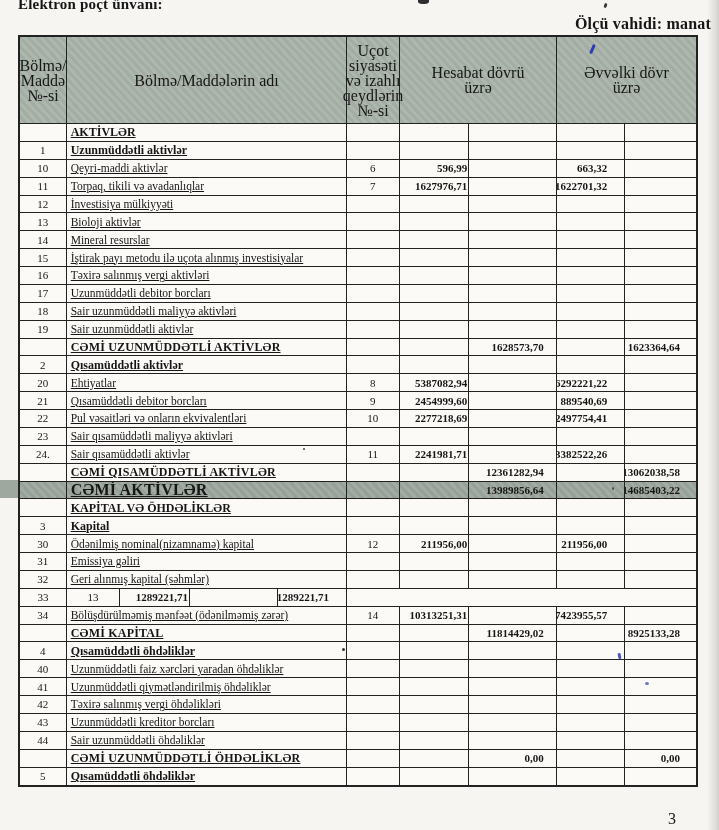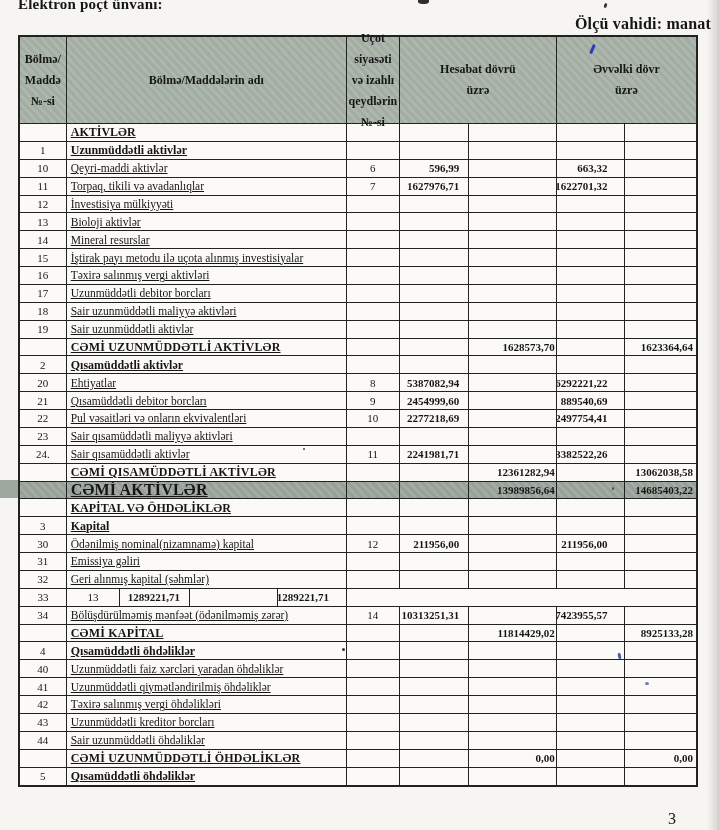--- a/index.html
+++ b/index.html
@@ -37,21 +37,21 @@
     background:#fbfaf7;
   }
   .thead{
     display:flex;height:87px;
     background:var(--headbg);
     border-bottom:1px solid var(--border);
     background-image:repeating-linear-gradient(47deg, rgba(255,255,255,0.06) 0 3px, rgba(40,60,45,0.05) 3px 6px);
   }
   .th{
     display:flex;align-items:center;justify-content:center;text-align:center;
-    font-weight:bold;font-size:12px;line-height:21px;
+    font-weight:normal;font-size:16px;line-height:15px;
     white-space:pre-line;
     border-right:1px solid var(--border);
     padding:2px;
   }
   .th:last-child{border-right:none;}
   .th-no{width:47px;}
   .th-name{width:282px;}
   .th-note{width:53px;}
   .th-cur{width:158px;}
   .th-prev{width:140px;}
@@ -61,24 +61,24 @@
   .c{
     display:flex;align-items:center;
     border-right:1px solid var(--border);
     font-size:11.5px;line-height:12px;
     overflow:hidden;white-space:nowrap;
   }
   .c:last-child{border-right:none;}
   .col-no{width:47px;justify-content:center;font-size:11px;}
   .col-name{width:282px;padding-left:4px;text-decoration:underline;}
   .col-note{width:53px;justify-content:center;font-size:11px;}
-  .col-cur-a{width:70px;justify-content:flex-end;padding-right:9px;}
-  .col-cur-b{width:88px;justify-content:flex-end;padding-right:1px;}
+  .col-cur-a{width:70px;justify-content:flex-end;padding-right:1px;}
+  .col-cur-b{width:88px;justify-content:flex-end;padding-right:12px;}
   .col-prev-a{width:69px;justify-content:flex-end;padding-right:17px;}
-  .col-prev-b{width:71px;justify-content:flex-end;padding-right:3px;}
+  .col-prev-b{width:71px;justify-content:flex-end;padding-right:16px;}
   .col-cur-a,.col-cur-b,.col-prev-a,.col-prev-b{font-weight:bold;font-size:11px;}
 
   .row.section .col-name{font-weight:bold;font-size:12px;}
   .row.total .col-name{font-weight:bold;font-size:12px;letter-spacing:0.2px;}
   .row.grandtotal{background:var(--highlightbg);
     background-image:repeating-linear-gradient(47deg, rgba(255,255,255,0.05) 0 3px, rgba(30,45,35,0.06) 3px 6px);}
   .row.grandtotal .col-name{font-weight:bold;font-size:16px;letter-spacing:0.2px;}
 
   .grand-strip{
     position:absolute;left:0;top:480px;width:18px;height:18px;

